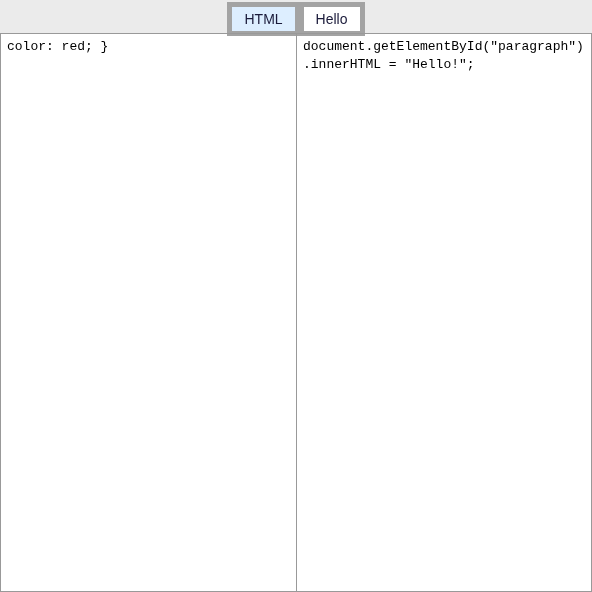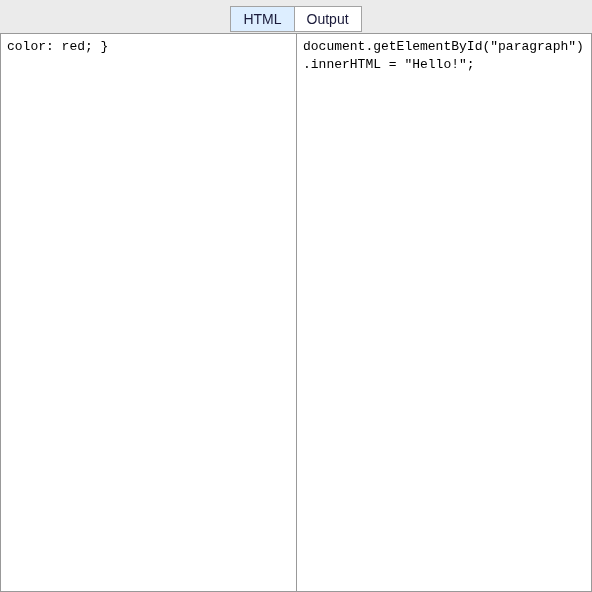--- a/index.html
+++ b/index.html
@@ -19,21 +19,21 @@
       display: flex;
       justify-content: center;
       align-items: center;
       background: #ebebeb;
       padding-top: 4px;
     }
     .tab-group {
       display: flex;
     }
     .tab {
-      border: 1px solid #a3a3a3;
+      border: 5px solid #a3a3a3;
       padding: 4px 12px;
       background: #fff;
       font-size: 14px;
       color: #1a1a3a;
       cursor: pointer;
       user-select: none;
       margin-left: -1px;
     }
     .tab:first-child {
       margin-left: 0;
@@ -66,20 +66,20 @@
     .pane.right {
       border-left: 1px solid #999;
     }
   </style>
 </head>
 <body>
 
 <div class="toolbar">
   <div class="tab-group">
     <div class="tab active">HTML</div>
-    <div class="tab">Output</div>
+    <div class="tab">Hello</div>
   </div>
 </div>
 
 <div class="panes">
   <div class="pane left">color: red; }</div>
   <div class="pane right">document.getElementById("paragraph").innerHTML = "Hello!";</div>
 </div>
 
 </body></html>

